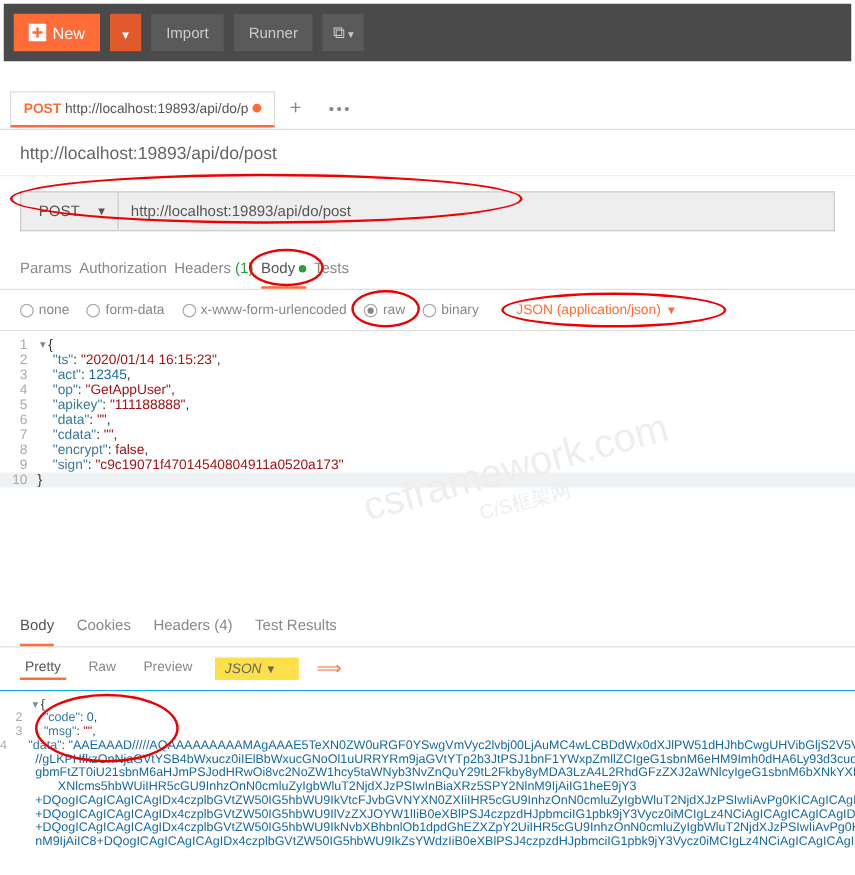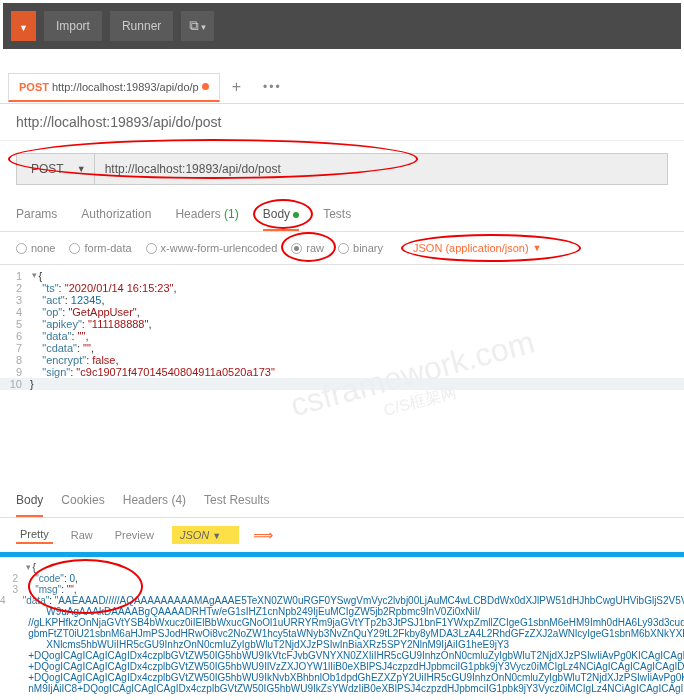--- a/index.html
+++ b/index.html
@@ -23,21 +23,21 @@
 .tab-more { padding:7px 10px; color:#888; letter-spacing:2px; cursor:pointer; }
 
 .url-display { padding: 10px 16px; font-size:14px; color:#666; border-bottom:1px solid #eee; }
 
 .request-row { display:flex; padding: 12px 16px; gap:0; position:relative; }
 .method-select { background:#eee; border:1px solid #ccc; padding:8px 30px 8px 14px; font-size:12px; position:relative; color:#555; }
 .method-select .chev { position:absolute; right:8px; top:10px; }
 .url-input { flex:1; border:1px solid #ccc; border-left:none; background:#eee; padding:8px 10px; font-size:12px; color:#555; }
 .annotation-oval { position:absolute; border:2px solid #e00; border-radius:50%; pointer-events:none; }
 
-.req-tabs { display:flex; gap:24px; padding: 10px 16px 0; border-bottom:1px solid #e0e0e0; }
+.req-tabs { display:flex; gap:6px; padding: 10px 16px 0; border-bottom:1px solid #e0e0e0; }
 .req-tab { padding-bottom:8px; color:#888; font-size:12px; cursor:pointer; }
 .req-tab.active { color:#555; border-bottom:2px solid #ff6c37; }
 .req-tab .count { color:#2a9d3f; }
 .req-tab .dot-g { width:6px; height:6px; background:#2a9d3f; border-radius:50%; display:inline-block; margin-left:3px; }
 
 .body-types { display:flex; align-items:center; gap:14px; padding: 10px 16px; border-bottom:1px solid #e0e0e0; font-size:11px; flex-wrap:wrap; }
 .radio-opt { display:flex; align-items:center; gap:4px; color:#888; }
 .radio { width:11px; height:11px; border:1px solid #aaa; border-radius:50%; display:inline-block; position:relative; }
 .radio.checked::after { content:''; position:absolute; width:5px; height:5px; background:#888; border-radius:50%; left:2px; top:2px; }
 .content-type { color:#ff6c37; display:flex; align-items:center; gap:4px;margin-left:16px; }
@@ -52,36 +52,40 @@
 .bool { color:#a31515;text-align:center; }
 .punct { color:#333; }
 .fold { color:#888; font-size:9px; padding:0 2px; }
 
 .watermark { position:absolute; font-size:32px; color:#eee; transform:rotate(-15deg); pointer-events:none; font-weight:300; }
 
 .resp-tabs { display:flex; gap:18px; padding: 8px 16px 0; border-bottom:1px solid #e0e0e0; margin-top:90px; }
 .resp-tab { padding-bottom:8px; color:#888; font-size:12px; cursor:pointer; }
 .resp-tab.active { color:#555; border-bottom:2px solid #ff6c37; }
 
-.view-row { display:flex; align-items:center; gap:14px; padding:8px 16px; border-bottom:5px solid #0ea5e9; font-size:11px; }
+.view-row { display:flex; gap:14px; padding:8px 16px; border-bottom:1px solid #0ea5e9; font-size:11px; }
 .view-btn { color:#888; padding:2px 4px; }
 .view-btn.active { border-bottom:2px solid #ff6c37; color:#555; }
 .fmt-select { background:#fde047; padding:3px 18px 3px 8px; position:relative; color:#666;font-style:italic; }
 .wrap-icon { color:#ff6c37; font-size:14px; }
 
 .resp-editor { font-family: Menlo, Consolas, monospace; font-size:10px; padding: 5px 0; background:#fff; overflow:hidden; }
 .resp-line { display:flex; }
 .resp-ln { width:24px; text-align:right; color:#aaa; padding-right:6px; user-select:none; font-size:10px; }
 .resp-code { white-space:pre; }
 .longstr { color:#166aa0; font-size:10px; white-space:nowrap; }
 </style>
 </head>
 <body>
 
 <div class="toolbar">
+  <button class="btn-new">
+    <span class="plus-icon"></span>
+    <span>New</span>
+  </button>
   <button class="btn-new-dd"><span class="chev">▼</span></button>
   <button class="btn-dark">Import</button>
   <button class="btn-dark">Runner</button>
   <button class="btn-dark-dd">⧉<span class="chev"> ▾</span></button>
 </div>
 
 <div class="tabs-row">
   <div class="tab">
     <span class="method">POST</span>
     <span>http://localhost:19893/api/do/p</span>
@@ -225,24 +229,20 @@
   <div class="resp-line">
       <span class="resp-ln">3</span>
       <span class="resp-code">    <span class="key">"msg"</span><span class="punct">: </span><span class="str">""</span><span class="punct">,</span></span>
     </div>
   <div class="resp-line">
       <span class="resp-ln">4</span>
       <span class="resp-code">    <span class="key">"data"</span><span class="punct">: </span><span class="longstr">"AAEAAAD/////AQAAAAAAAAAMAgAAAE5TeXN0ZW0uRGF0YSwgVmVyc2lvbj00LjAuMC4wLCBDdWx0dXJlPW51dHJhbCwgUHVibGljS2V5VG9rZW49Yjc3YTVjNTYxOTM0ZTA4OQUBAAAAHFN5c3RlbS5EYXRhLkRhdGFTZXQrU2VyaWFsaXphdGlvbk1hbmFnZQ==</span></span>
     </div>
   <div class="resp-line">
       <span class="resp-ln"></span>
-      <span class="resp-code">        <span class="longstr">W9uAgAAAkDAAAABgQAAAADRHTw/eG1sIHZ1cnNpb249IjEuMCIgZW5jb2Rpbmc9InV0Zi0xNiI/</span></span>
-    </div>
-  <div class="resp-line">
-      <span class="resp-ln"></span>
       <span class="resp-code">        <span class="longstr">//gLKPHfkzOnNjaGVtYSB4bWxucz0iIElBbWxucGNoOl1uURRYRm9jaGVtYTp2b3JtPSJ1bnF1YWxpZmllZCIgeG1sbnM6eHM9Imh0dHA6Ly93d3cudzMub3JnL</span></span>
     </div>
   <div class="resp-line">
       <span class="resp-ln"></span>
       <span class="resp-code">        <span class="longstr">gbmFtZT0iU21sbnM6aHJmPSJodHRwOi8vc2NoZW1hcy5taWNyb3NvZnQuY29tL2Fkby8yMDA3LzA4L2RhdGFzZXJ2aWNlcyIgeG1sbnM6bXNkYXRhPSJ1cm46c2</span></span>
     </div>
   <div class="resp-line">
       <span class="resp-ln"></span>
       <span class="resp-code">        <span class="longstr">XNlcms5hbWUiIHR5cGU9InhzOnN0cmluZyIgbWluT2NjdXJzPSIwInBiaXRz5SPY2NlnM9IjAiIG1heE9jY3</span></span>
     </div>

